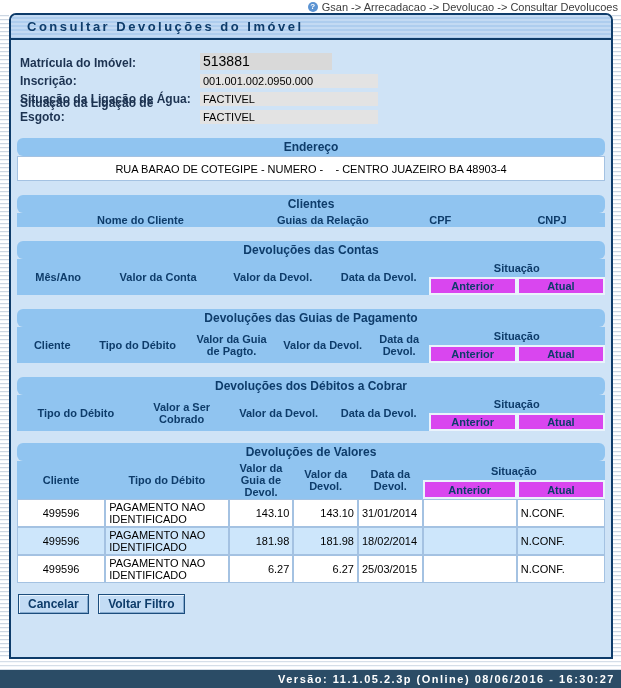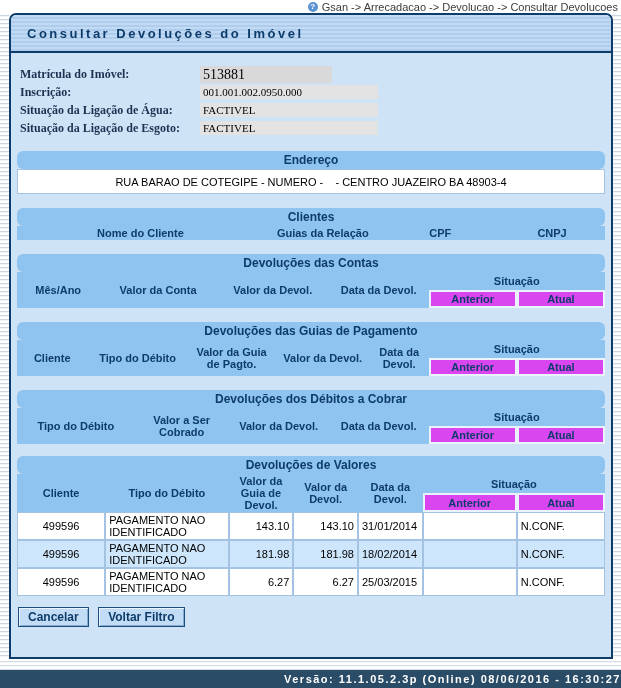--- a/index.html
+++ b/index.html
@@ -17,28 +17,28 @@
   
   .edge { position:absolute; top:13px; bottom:18px; width:9px;
     background:repeating-linear-gradient(to bottom,#ffffff 0 2px,#ccd6e2 2px 3px,#f2f6fa 3px 4px); }
   .edge.left { left:0; } .edge.right { right:0; }
   .gap-band { position:absolute; left:0; right:0; bottom:18px; height:11px;
     background:repeating-linear-gradient(to bottom,#ffffff 0 2px,#d5dee8 2px 3px,#f4f8fb 3px 4px); }
 
   
   .panel { position:absolute; left:9px; right:8px; top:13px; bottom:29px;
     background:#cfe3f6; border:2px solid #0e3c6a; border-radius:7px 7px 0 0; overflow:hidden; }
-  .title-band { height:38px; border-bottom:2px solid #0e3c6a; border-radius:5px 5px 0 0;
+  .title-band { height:25px; border-bottom:2px solid #0e3c6a; border-radius:5px 5px 0 0;
     background:repeating-linear-gradient(to bottom,#c3daf3 0 2px,#aecdee 2px 4px);
     display:flex; align-items:center; padding-left:16px;
     font-size:13px; font-weight:bold; letter-spacing:2.5px; color:#0e3c6a; }
   .content { padding:12px 6px 0 6px; }
 
   
-  .form-row { display:flex; align-items:center; height:18px; padding-left:3px;font-family:Liberation Serif, serif; }
+  .form-row { display:flex; align-items:flex-end; height:18px; padding-left:3px; }
   .form-label { width:180px; font-size:12px; font-weight:bold; color:#1c3250; }
   .form-value { background:#e3e3e3; color:#000; font-size:11px; width:178px; height:14px;
     line-height:14px; padding-left:3px; }
   .form-value.big { background:#d9d9d9; font-size:14px; width:132px; height:17px; line-height:17px; }
 
   
   table.tbl { width:100%; border-collapse:separate; border-spacing:0; table-layout:fixed; }
   .tbl th { font-size:11px; font-weight:bold; color:#0e3c6a; background:#90c4f0; padding:1px 2px; }
   .tbl .t-title th { font-size:12px; height:18px; text-align:center;border-radius:6px; }
   .tbl th.sitbox { background:#d946ef; border:2px solid #eaf3fc; height:18px; text-align:center;margin-top:28px; }
@@ -50,21 +50,21 @@
 
   
   .btn-row { margin:11px 0 0 1px; }
   .btn { display:inline-block; background:#c3dcf5; color:#0e3c6a; font-weight:bold; font-size:12px;
     font-family:"Liberation Sans", sans-serif; border:1px solid #1c4d7d; padding:2px 9px; margin-right:5px;
     box-shadow: inset 1px 1px 0 #eaf4fd, inset -1px -1px 0 #86abcf; cursor:pointer; }
 
   
   .footer-bar { position:absolute; left:0; right:0; bottom:0; height:18px; background:#2b4c66;
     color:#ffffff; font-size:11px; font-weight:bold; letter-spacing:1.5px;
-    text-align:right; line-height:18px; }
+    text-align:right; line-height:18px; padding-right:6px; }
 </style>
 </head>
 <body>
 
 <div id="root">
 
   <div class="breadcrumb-bar">
     <span class="help-icon">?</span>
     <span>Gsan -&gt; Arrecadacao -&gt; Devolucao -&gt; Consultar Devolucoes</span>
   </div>

